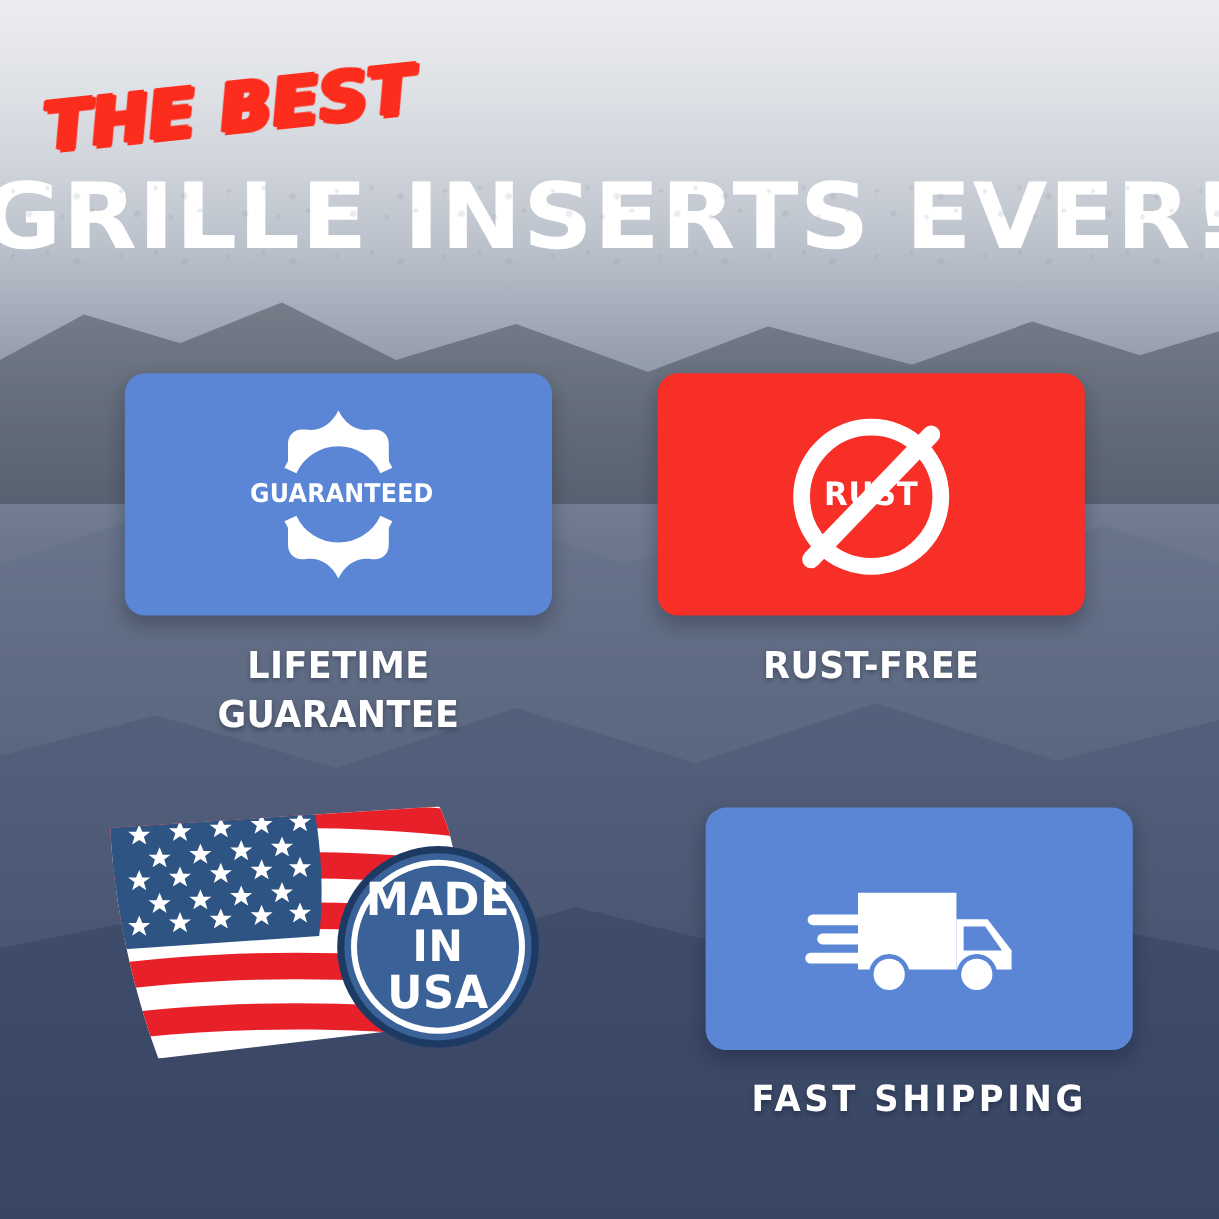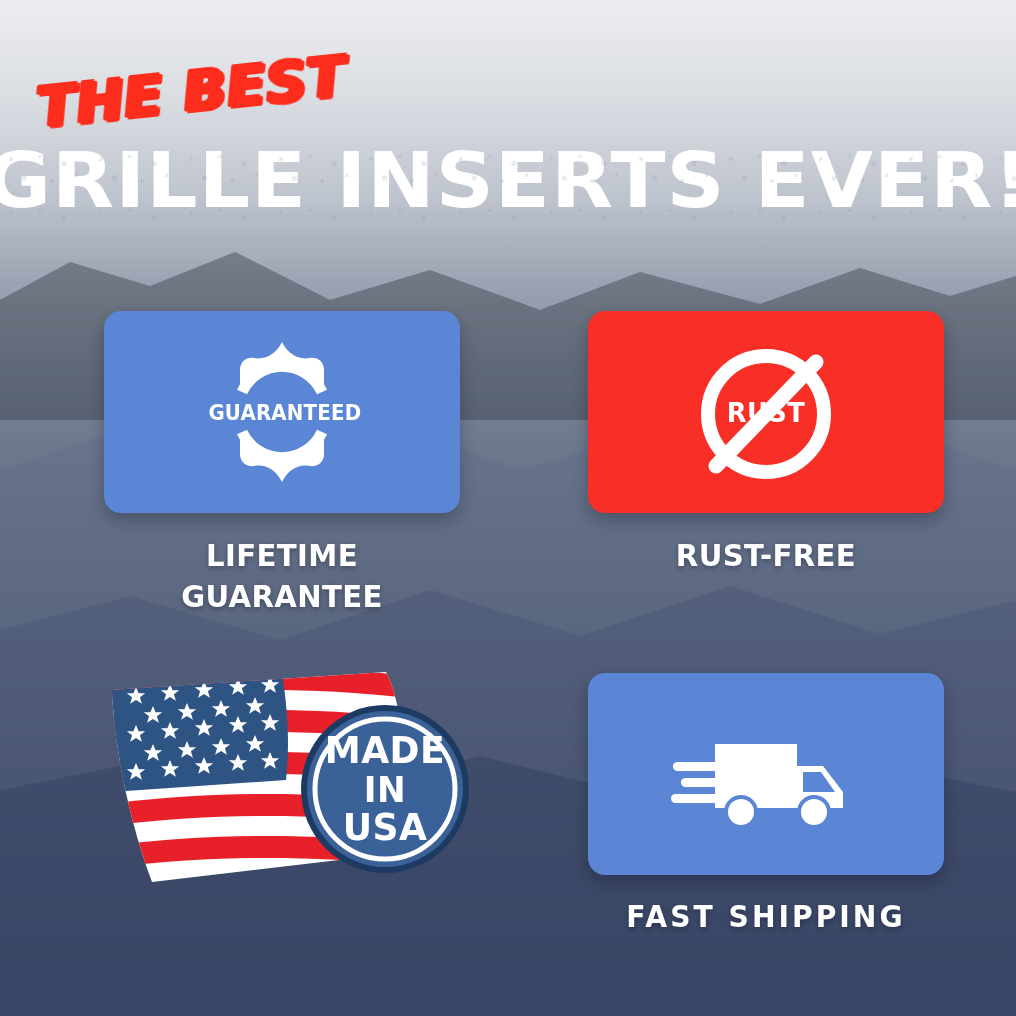--- a/index.html
+++ b/index.html
@@ -280,36 +280,36 @@
           </svg>
           <div class="seal-text">GUARANTEED</div>
         </div>
       </div>
       <div class="caption">
         <div>LIFETIME</div>
         <div>GUARANTEE</div>
       </div>
     </div>
 
-    <div class="feature" style="left:588px; top:311px; width:356px;">
+    <div class="feature" style="left:548px; top:311px; width:356px;">
       <div class="card card--red" style="width:356px; height:202px;">
         <div class="rust-wrap">
           <svg viewBox="0 0 168 168" width="168" height="168" aria-hidden="true">
             <circle cx="84" cy="86" r="58" fill="none" stroke="#ffffff" stroke-width="14"></circle>
             <line x1="34" y1="138" x2="134" y2="34" stroke="#ffffff" stroke-width="15" stroke-linecap="round"></line>
           </svg>
           <div class="rust-text">RUST</div>
         </div>
       </div>
       <div class="caption">
         <div>RUST-FREE</div>
       </div>
     </div>
 
-    <div class="feature" style="left:108px; top:668px; width:360px; height:220px;">
+    <div class="feature" style="left:88px; top:668px; width:360px; height:220px;">
       <div class="flag-row" style="width:360px; height:220px;">
         <svg viewBox="0 0 360 220" width="360" height="220" aria-hidden="true">
           <defs>
             <clipPath id="flagclip">
               <path d="M4,22 L278,4 C300,48 300,130 282,186 L44,214 C20,150 6,76 4,22 Z"></path>
             </clipPath>
             <g id="star5">
               <polygon points="0,-9 2.6,-2.8 9.2,-2.8 3.9,1.3 5.9,7.8 0,3.9 -5.9,7.8 -3.9,1.3 -9.2,-2.8 -2.6,-2.8"></polygon>
             </g>
           </defs>

